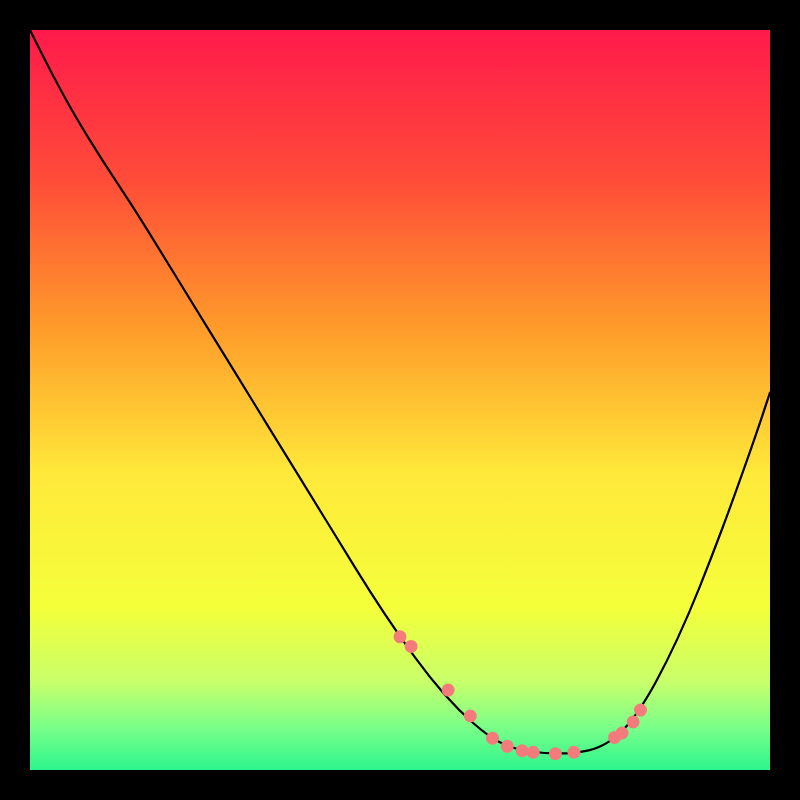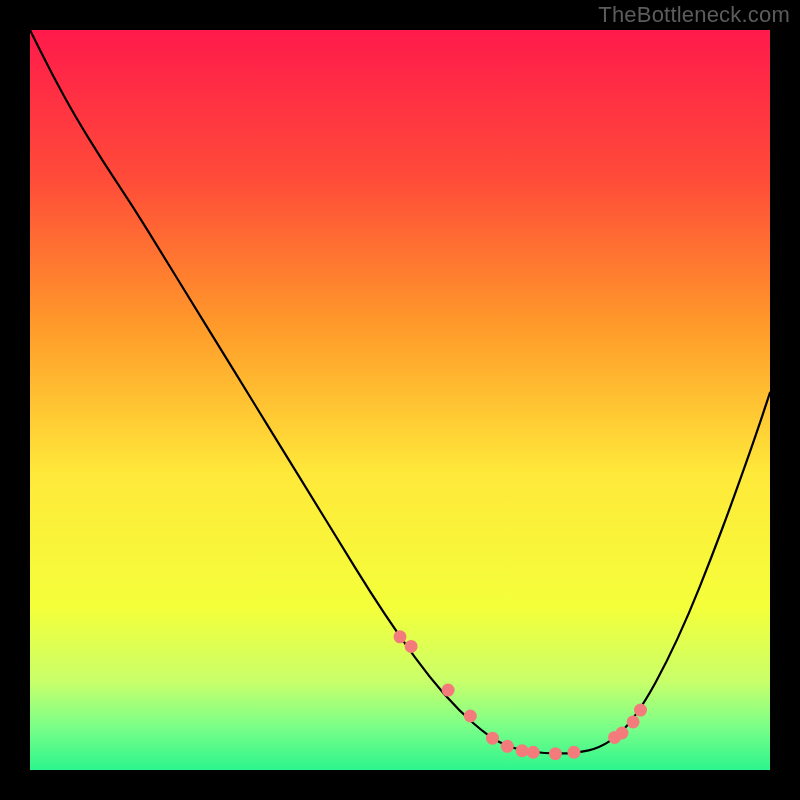--- a/index.html
+++ b/index.html
@@ -26,21 +26,20 @@
     top: 30px;
     width: 740px;
     height: 740px;
   }
   .plot svg { display: block; }
 </style>
 </head>
 <body>
 
 <div class="stage">
-  <div class="watermark">TheBottleneck.com</div>
   <div class="plot">
     <svg id="plot-svg" width="740" height="740" viewBox="0 0 740 740">
         <defs>
           <linearGradient id="bg-grad" x1="0" y1="0" x2="0" y2="1">
             <stop offset="0%" stop-color="#ff1a4b"></stop>
             <stop offset="20%" stop-color="#ff4b39"></stop>
             <stop offset="40%" stop-color="#ff9a2a"></stop>
             <stop offset="60%" stop-color="#ffe93a"></stop>
             <stop offset="78%" stop-color="#f4ff3a"></stop>
             <stop offset="88%" stop-color="#c9ff6a"></stop>

